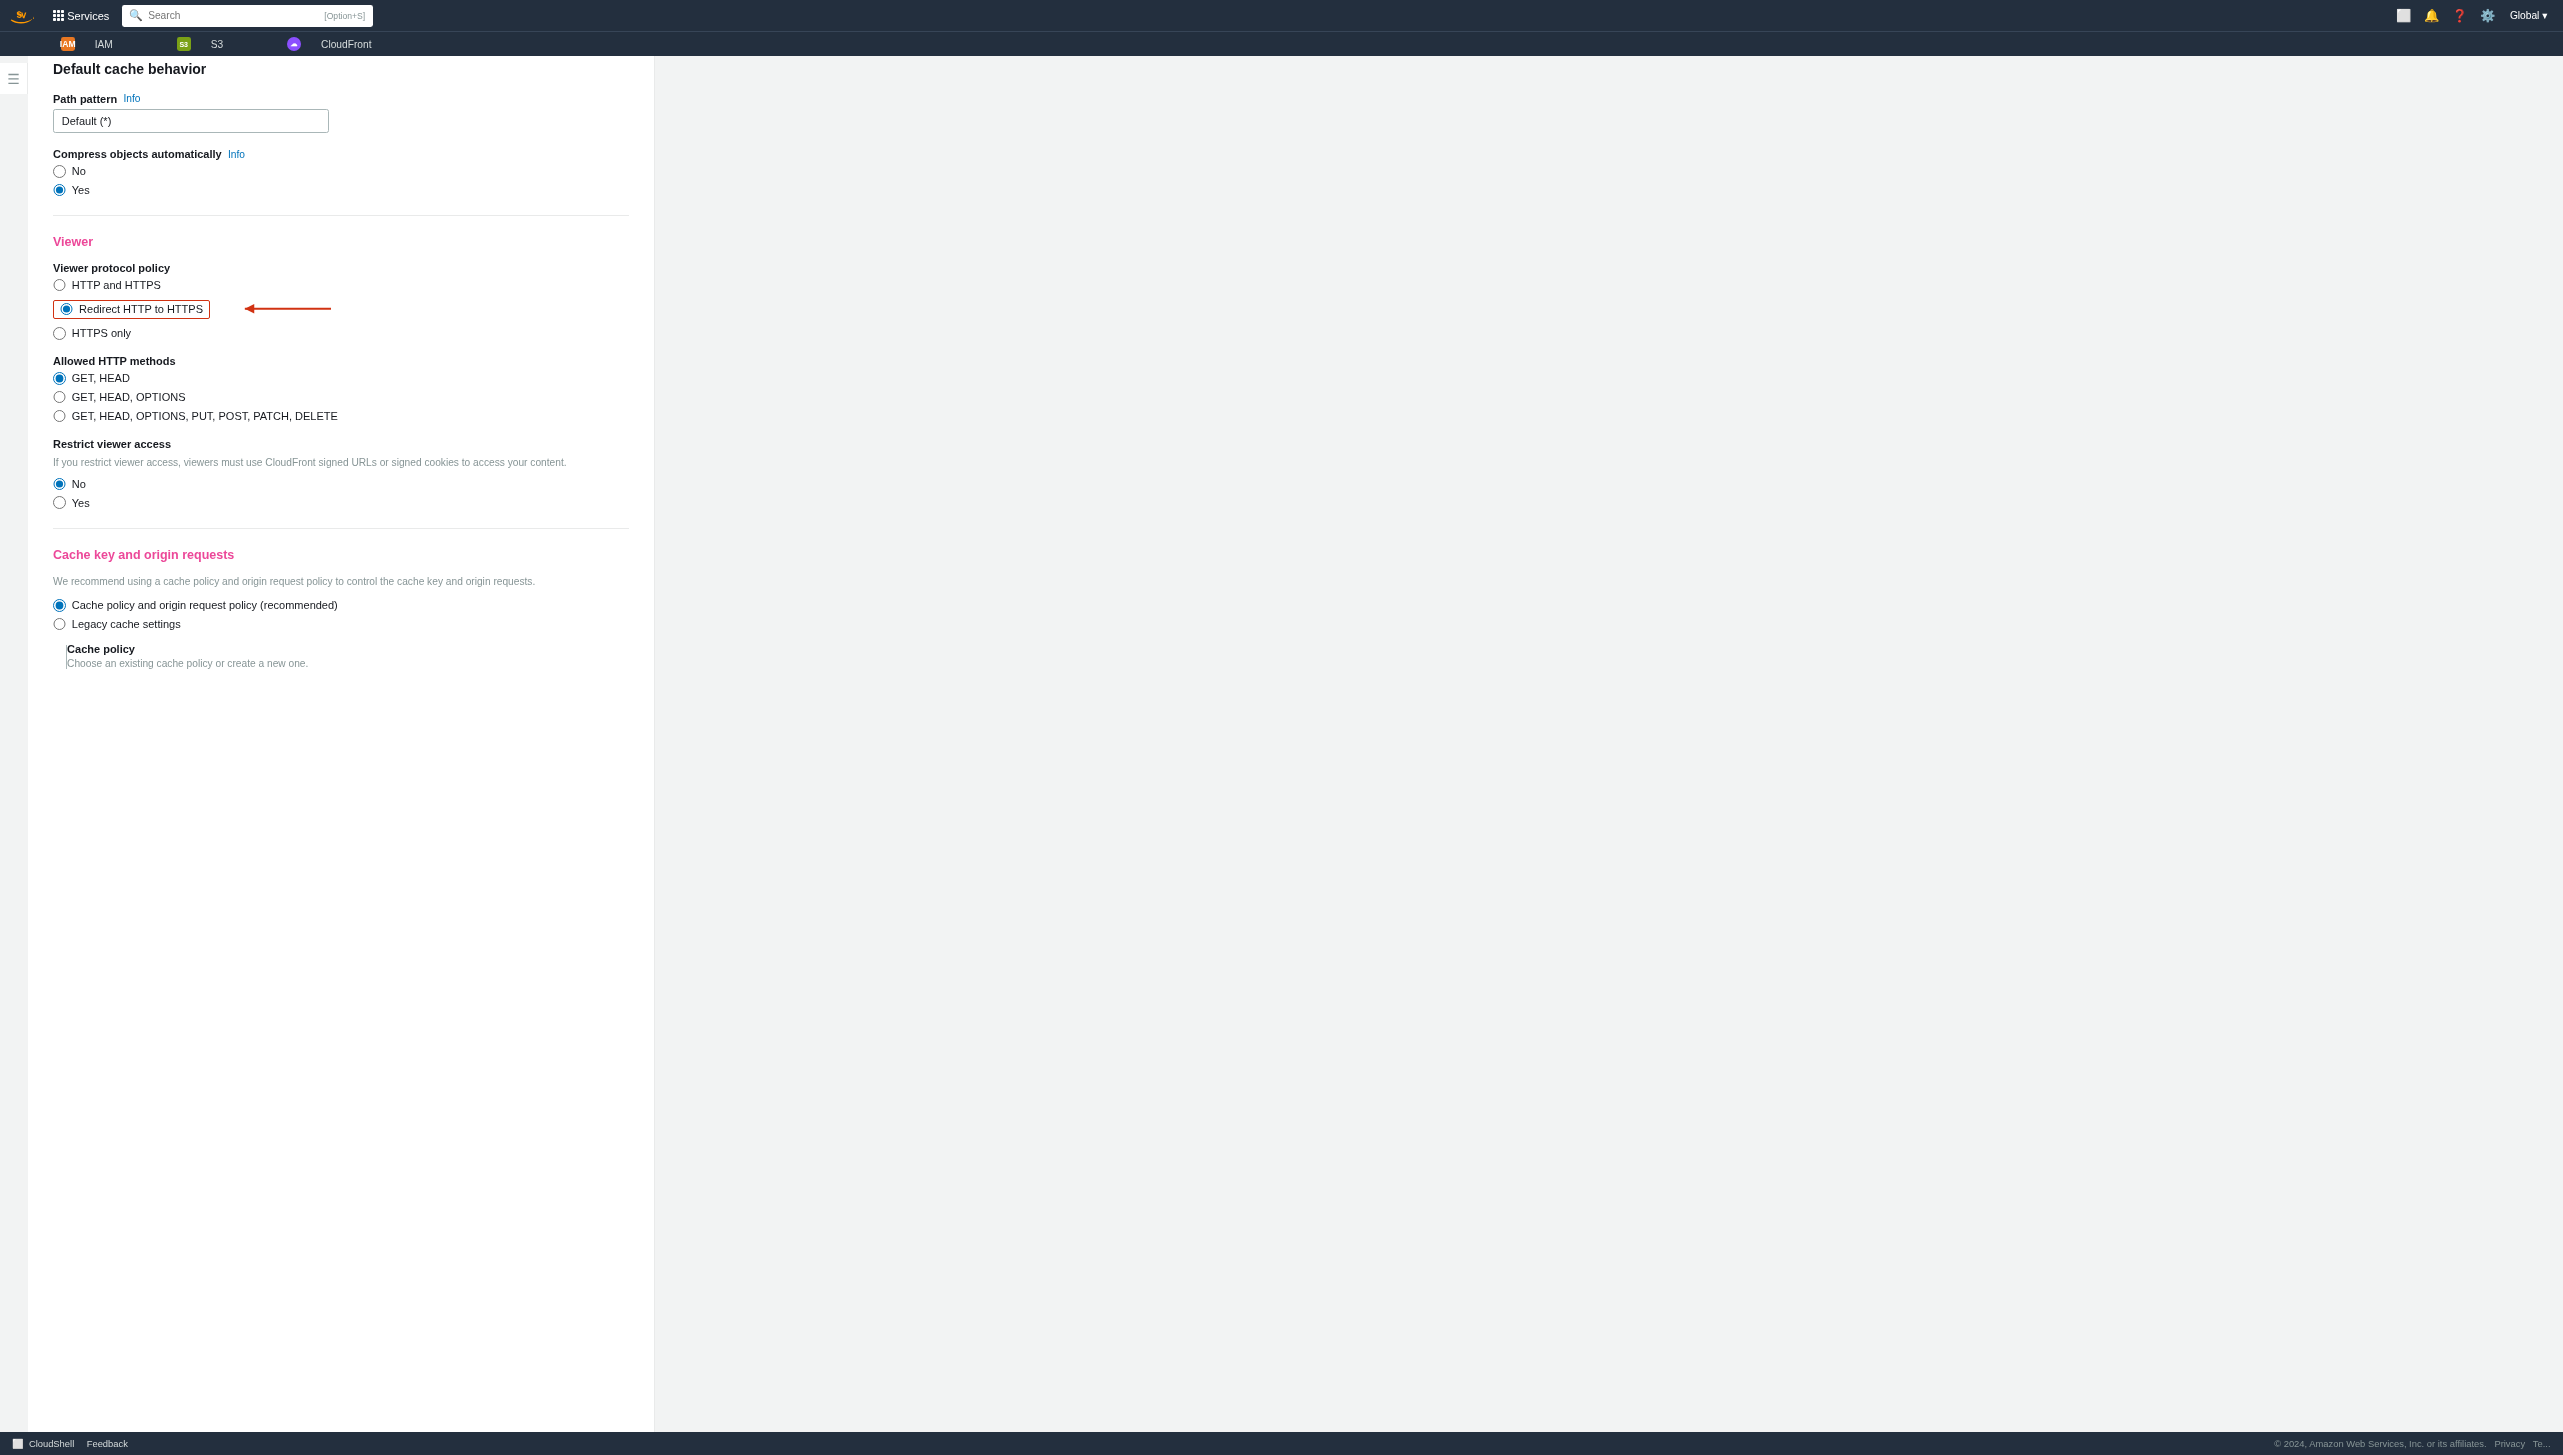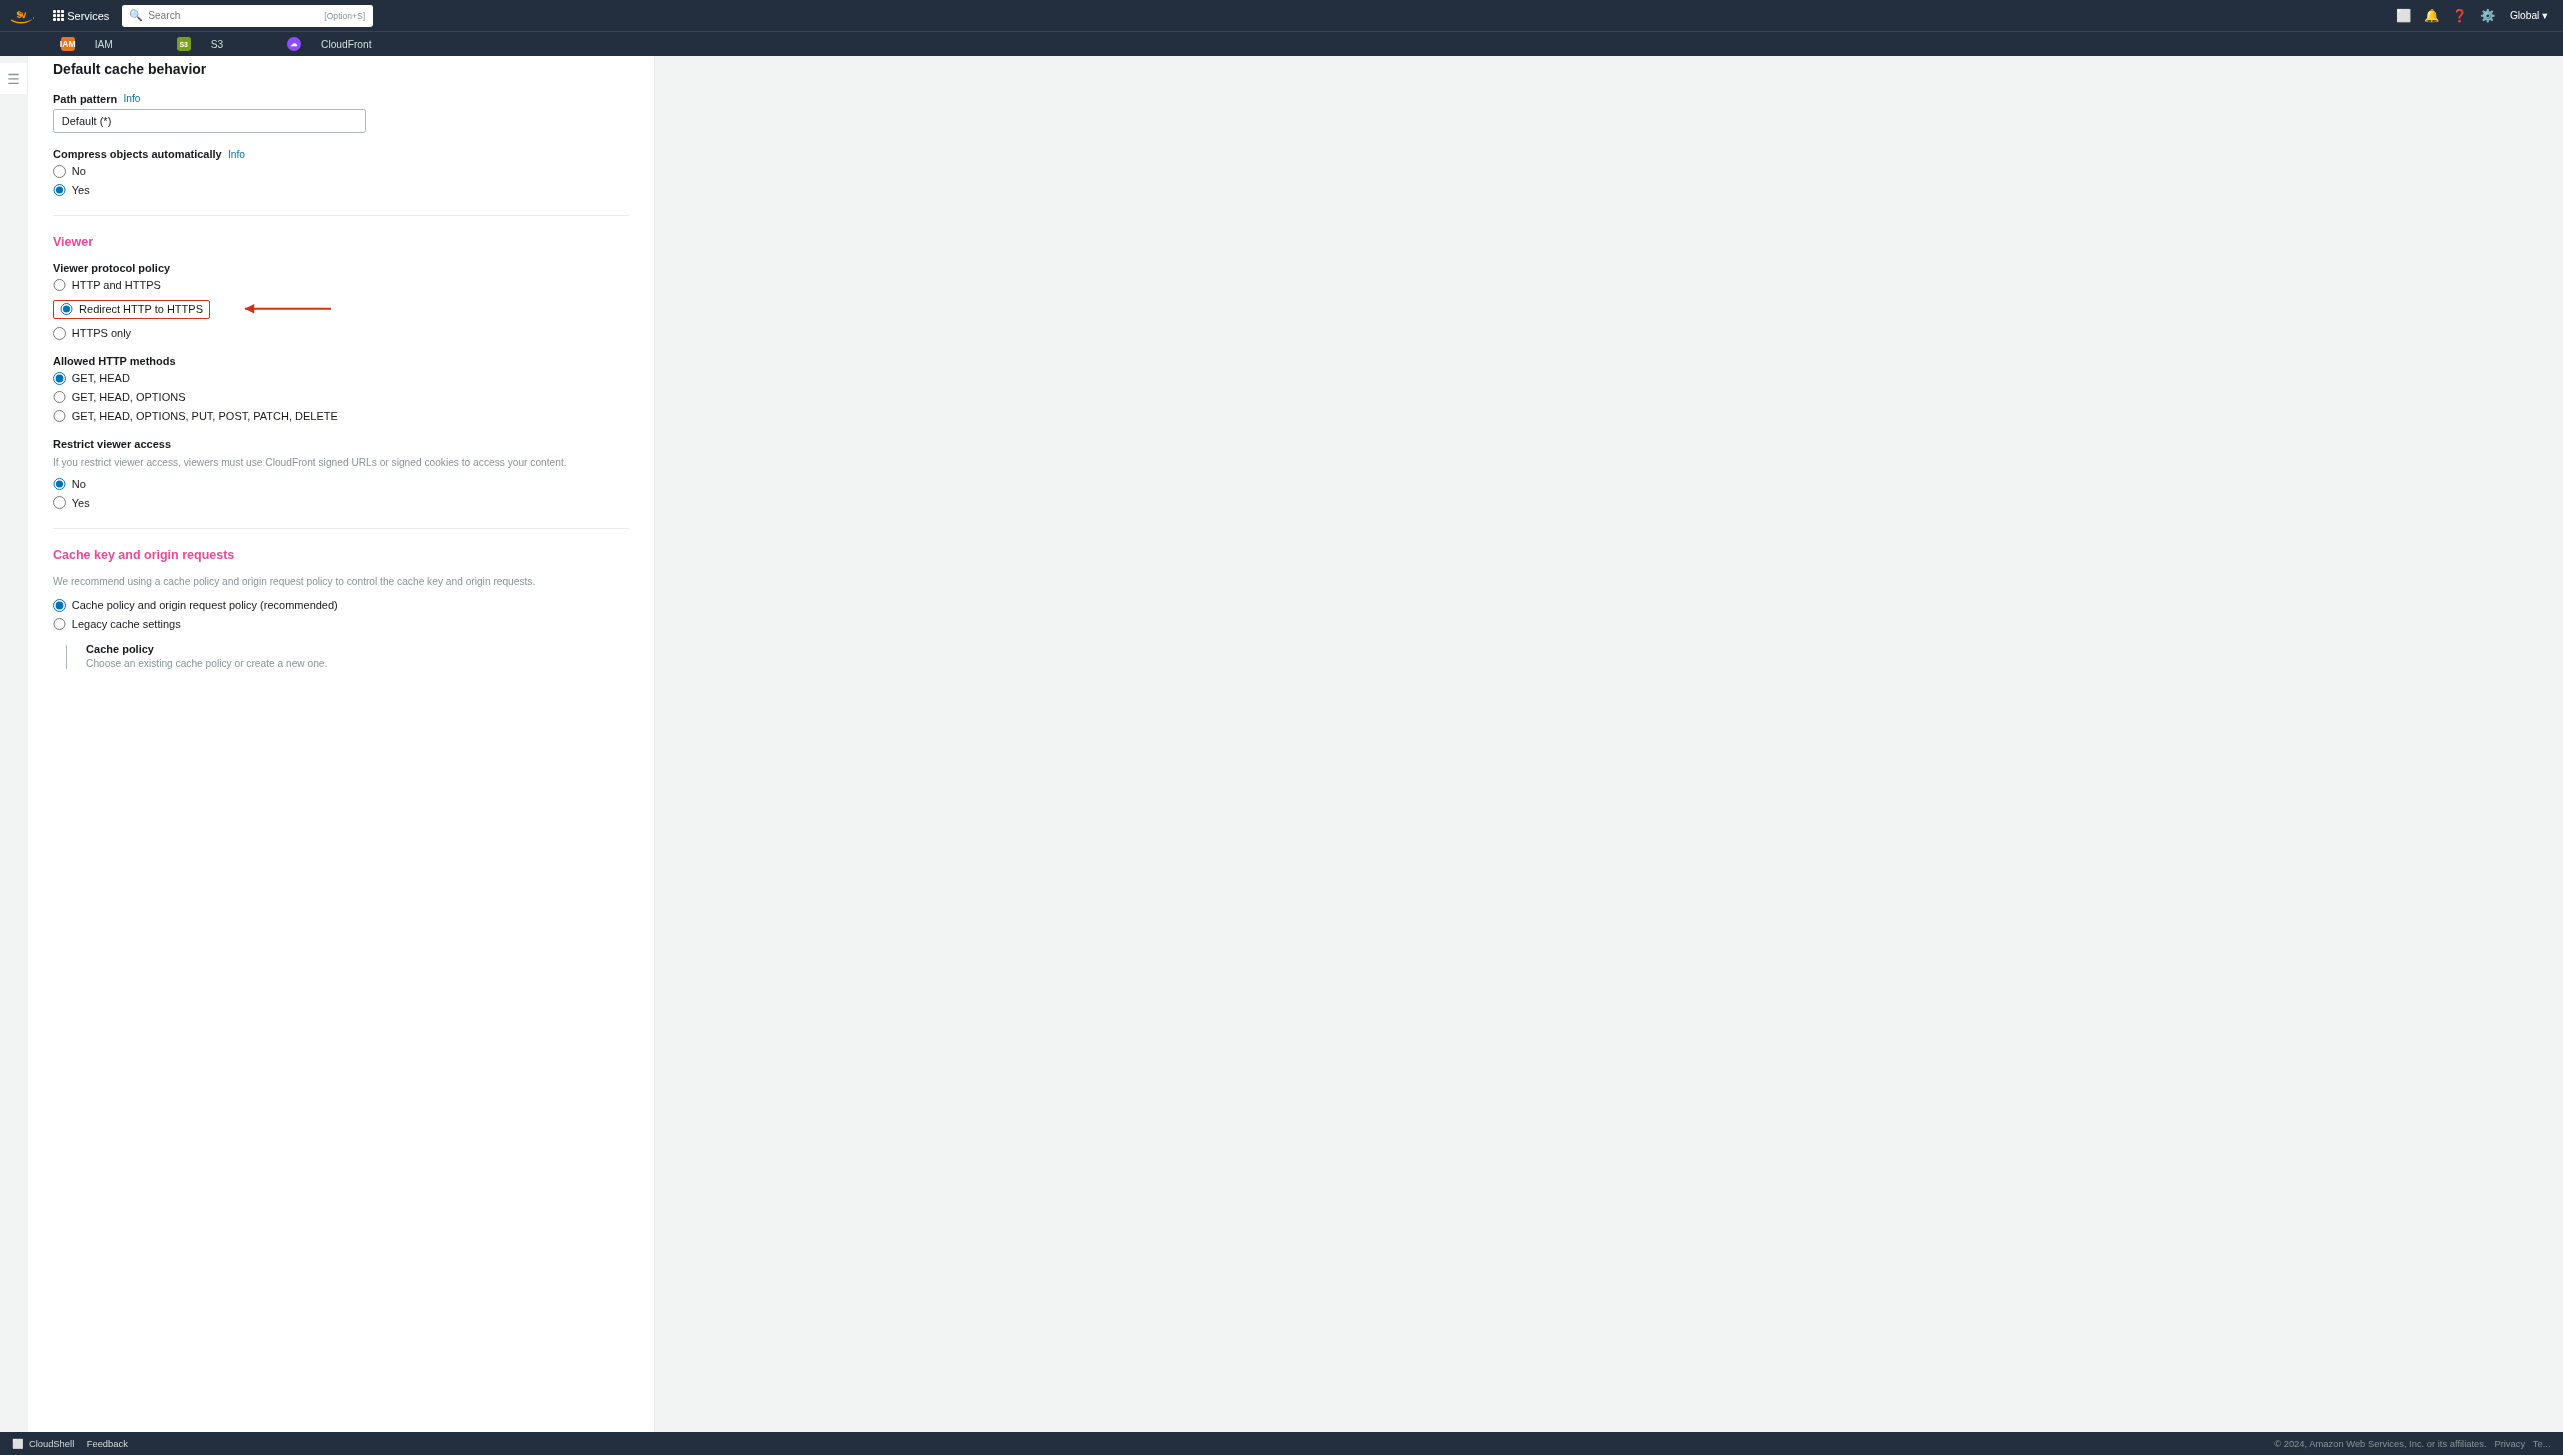--- a/index.html
+++ b/index.html
@@ -113,21 +113,21 @@
       gap: 6.3px;
     }
     .info-link {
       color: #0073bb;
       font-size: 10.2px;
       font-weight: 400;
       cursor: pointer;
       text-decoration: none;
     }
     .field-input {
-      width: 313px;
+      width: 276px;
       padding: 4.7px 7.8px;
       border: 0.8px solid #aab7b8;
       border-radius: 2.4px;
       font-size: 11px;
       color: #16191f;
       background: #fff;
     }
 
     
     .radio-group { display: flex; flex-direction: column; gap: 6.3px; }
@@ -159,21 +159,21 @@
       color: #879596;
       margin-bottom: 7.8px;
       line-height: 1.5;
     }
 
     
     .divider { border: none; border-top: 0.8px solid #e9eaea; margin: 19px 0; }
 
     
     .indented-item {
-      display: flex; align-items: flex-start; margin-left: 12.5px; gap: 19px; margin-top: 6.3px;
+      display: flex; align-items: flex-start; margin-left: 12.5px; gap: 0; margin-top: 6.3px;
     }
     .indented-line {
       width: 1.6px; background: #aab7b8; align-self: stretch; min-height: 15.7px; margin-top: 1.6px;
       flex-shrink: 0;
     }
     .indented-content { flex: 1; }
     .sub-label { font-size: 11px; font-weight: 600; color: #16191f; margin-bottom: 3.1px; }
     .sub-desc { font-size: 10.2px; color: #879596; }
 
     

